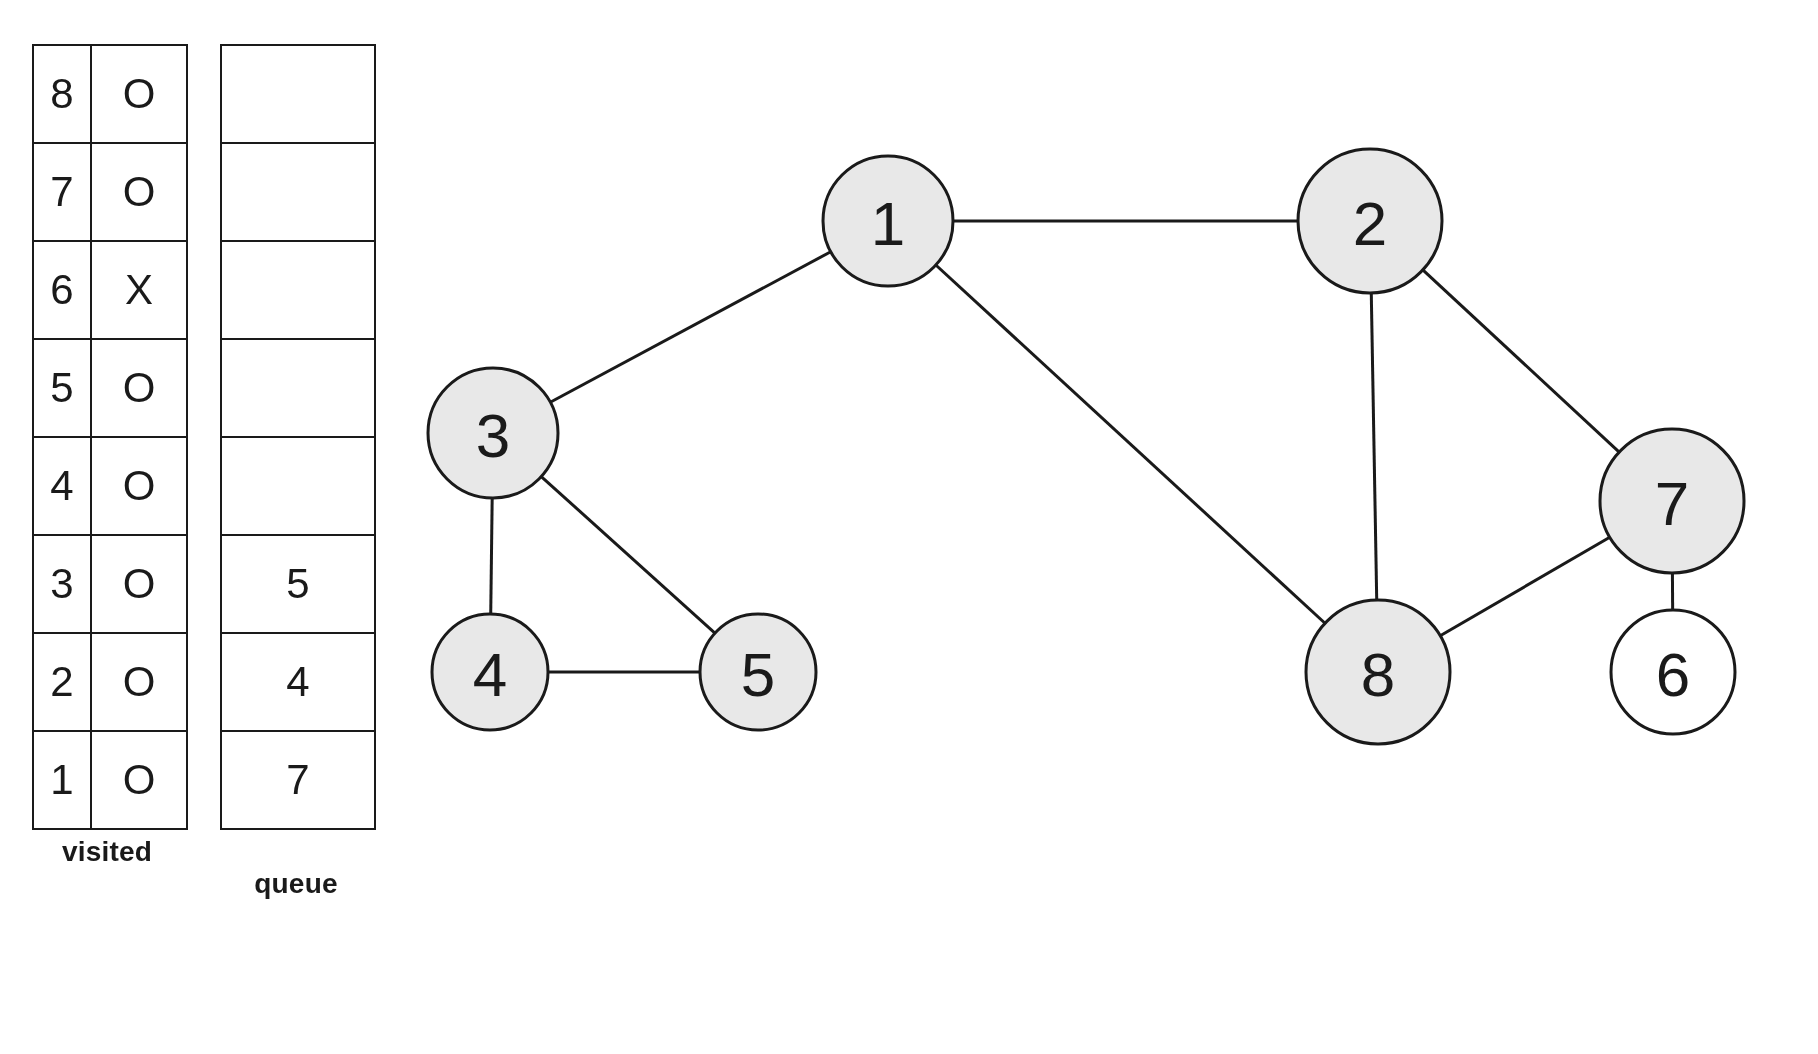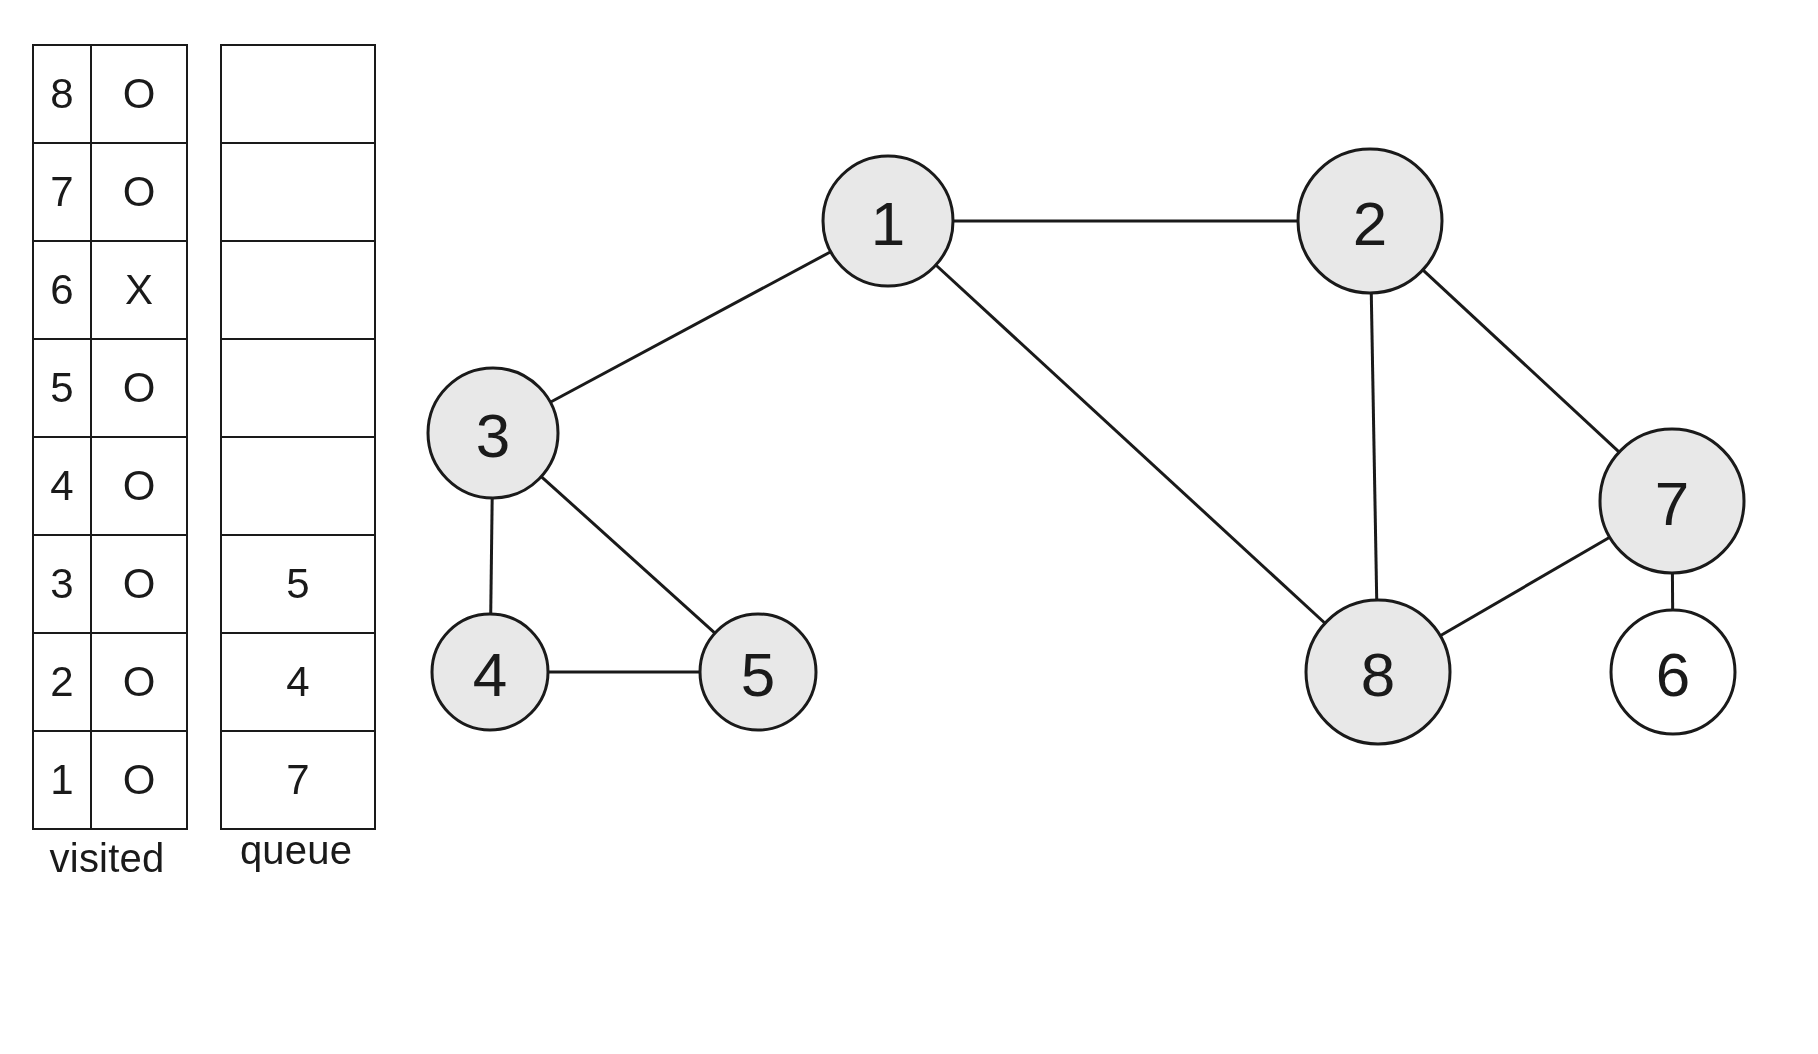--- a/index.html
+++ b/index.html
@@ -43,34 +43,34 @@
   #visited-table td.idx-cell { width: 56px; }
   #visited-table td.val-cell { width: 94px; }
   #queue-table {
     left: 220px;
     top: 44px;
     width: 152px;
   }
   #queue-table td { width: 152px; }
   .caption {
     position: absolute;
-    font-size: 40px;
-    font-weight: 400;
+    font-size: 28px;
+    font-weight: 700;
     color: #1a1a1a;
     text-align: center;
     letter-spacing: 0.2px;
   }
   #visited-caption {
     left: 32px;
     top: 836px;
     width: 150px;
   }
   #queue-caption {
     left: 220px;
-    top: 828px;
+    top: 868px;
     width: 152px;
   }
   
   #graph-svg {
     position: absolute;
     left: 0;
     top: 0;
     width: 1818px;
     height: 1054px;
   }

